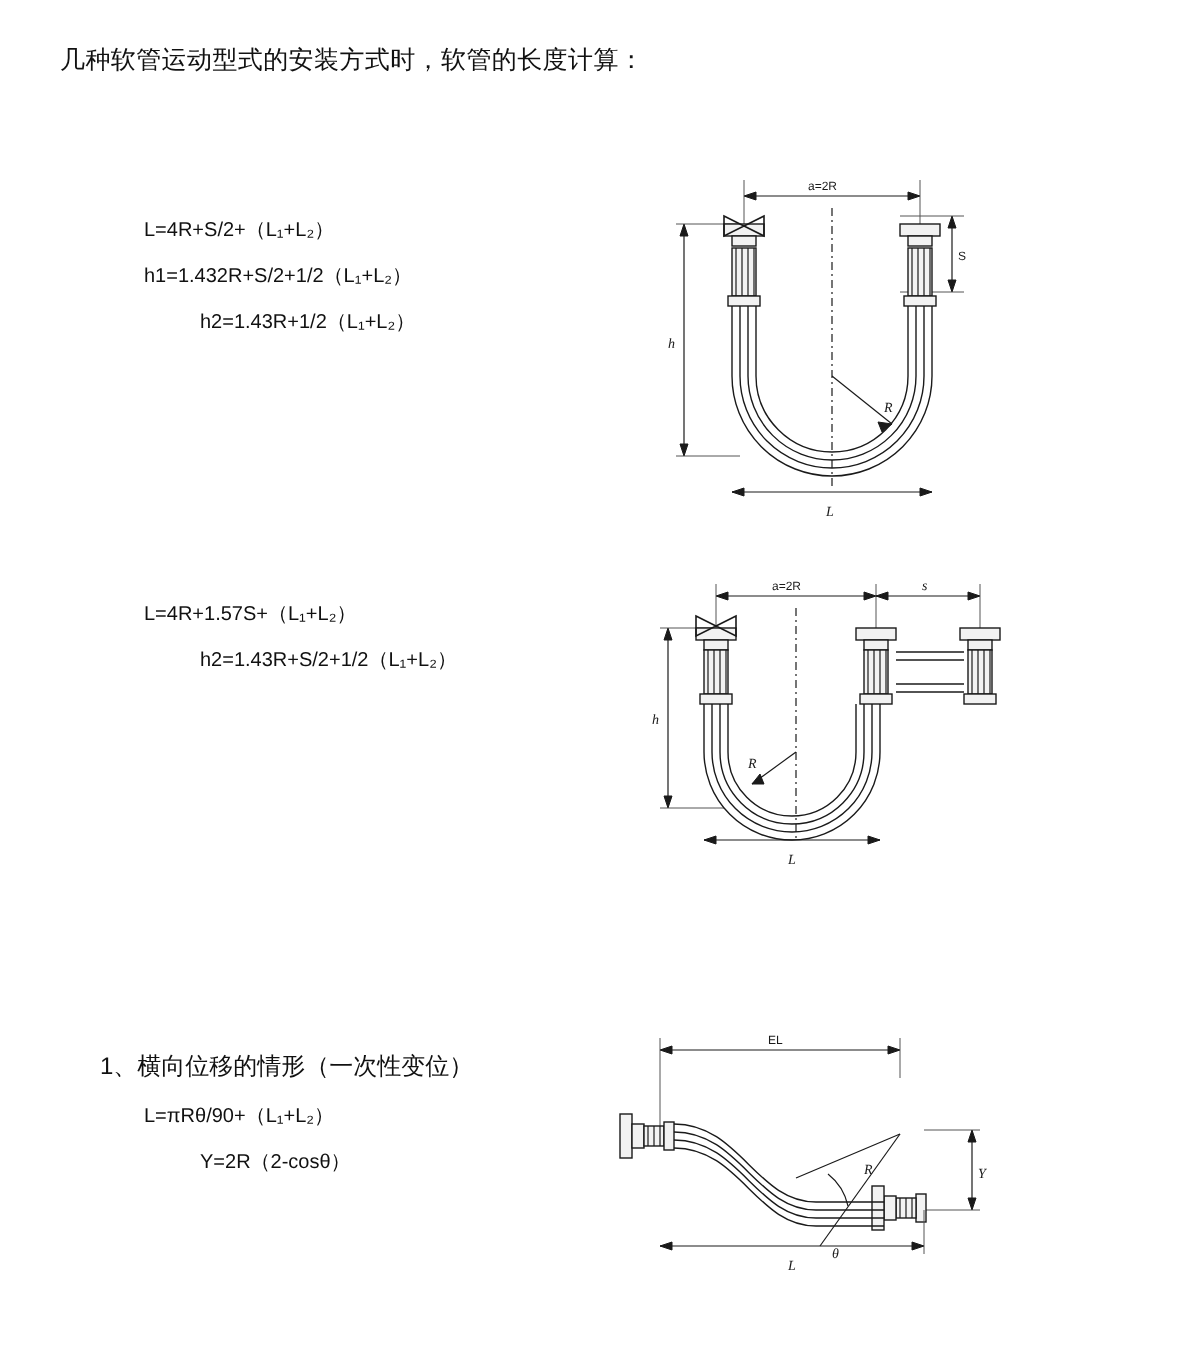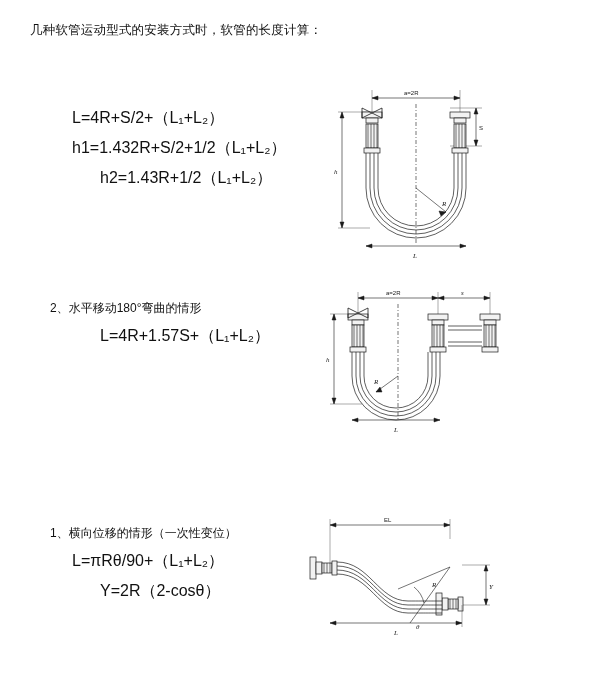--- a/index.html
+++ b/index.html
@@ -44,21 +44,21 @@
     top: 0;
     width: 260px;
   }
   .title-line {
     font-size: 12px;
     color: #111;
     white-space: nowrap;
     margin-bottom: 9px;
   }
   .formula {
-    font-size: 16px;
+    font-size: 10px;
     color: #111;
     white-space: nowrap;
     margin: 0 0 9px 22px;
   }
   .formula:last-child { margin-bottom: 0; padding-left: 28px; }
 
   .figure {
     position: absolute;
   }
   .fig1 { left: 300px; top: -40px; }
@@ -163,22 +163,22 @@
           <path class="fill-dk" d="M66,178 l6,-2 l0,4 z"></path>
           <path class="fill-dk" d="M166,178 l-6,-2 l0,4 z"></path>
           <text class="lbl-i" x="113" y="190">L</text>
         </g>
       </svg>
     </div>
   </div>
 
   <div class="section sec2">
     <div class="text-block">
-      <div class="title-line">2、水平移动180°弯曲的情形</div>
       <div class="formula">L=4R+1.57S+（L₁+L₂）</div>
+      <div class="formula">h2=1.43R+S/2+1/2（L₁+L₂）</div>
     </div>
 
     <div class="figure fig2">
       <svg width="230" height="180" viewBox="0 0 230 180">
 
         <g>
           <line class="ln-t" x1="58" y1="18" x2="138" y2="18"></line>
           <path class="fill-dk" d="M58,18 l6,-2 l0,4 z"></path>
           <path class="fill-dk" d="M138,18 l-6,-2 l0,4 z"></path>
           <text class="lbl" x="86" y="15">a=2R</text>

